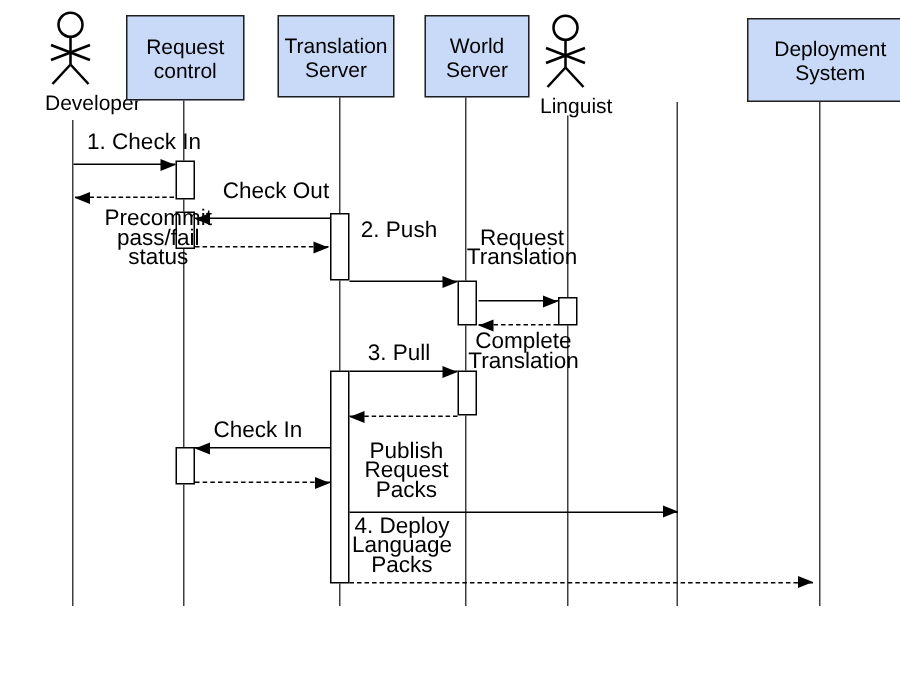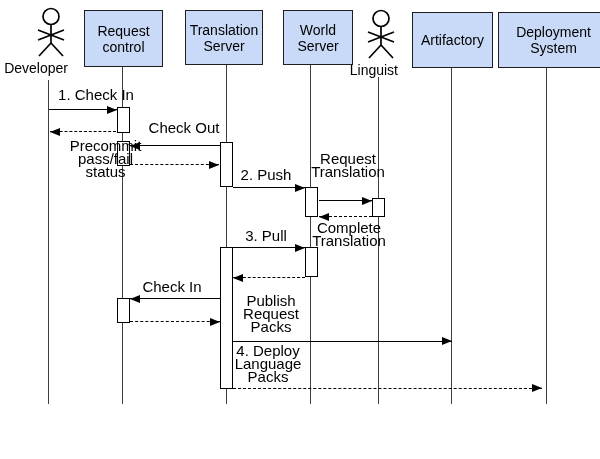--- a/index.html
+++ b/index.html
@@ -6,21 +6,21 @@
   #canvas{
     position:relative;width:600px;height:459px;background:var(--bg,#fff);
     font-family:"Liberation Sans","DejaVu Sans",sans-serif;color:var(--text,#000);
     overflow:hidden;
   }
   .pbox{
     position:absolute;background:var(--fill,#c9daf8);border:1.6px solid var(--border,#1f1f1f);
     display:flex;align-items:center;justify-content:center;text-align:center;
     font-size:14px;line-height:16px;box-sizing:border-box;
   }
-  .actor{position:absolute;display:flex;flex-direction:column;align-items:flex-end;}
+  .actor{position:absolute;display:flex;flex-direction:column;align-items:flex-start;}
   .actor svg{display:block;}
   .actor-label{font-size:14px;line-height:15px;margin-top:2px;white-space:nowrap;}
   .lifeline{position:absolute;width:0;border-left:1.6px solid var(--life,#3f3f3f);}
   .act{
     position:absolute;width:11px;background:#ffffff;border:1.4px solid #000;box-sizing:content-box;
   }
   .msg{position:absolute;height:9px;}
   .mline{position:absolute;top:3.8px;left:0;right:0;border-top:1.4px solid var(--line,#000);}
   .mline.dashed{border-top-style:dashed;}
   .ah{position:absolute;width:0;height:0;top:0;}
@@ -64,23 +64,20 @@
       <circle cx="17" cy="9.5" r="8"></circle>
       <line x1="17" y1="17.5" x2="17" y2="36"></line>
       <line x1="4" y1="23" x2="30" y2="33"></line>
       <line x1="30" y1="23" x2="4" y2="33"></line>
       <line x1="17" y1="36" x2="5" y2="49"></line>
       <line x1="17" y1="36" x2="29" y2="49"></line>
     </svg>
     <div class="actor-label">Linguist</div>
   </div>
 
-  <div class="pbox" style="left:412px;top:12px;width:81px;height:56px;">
-    <span>Artifactory</span>
-  </div>
 
   <div class="pbox" style="left:498px;top:12px;width:111px;height:56px;">
     <span>Deployment System</span>
   </div>
 
   <div class="lifeline" style="left:47.7px;top:80px;height:324px;"></div>
   <div class="lifeline" style="left:122.3px;top:67px;height:337px;"></div>
   <div class="lifeline" style="left:225.8px;top:65px;height:339px;"></div>
   <div class="lifeline" style="left:309.8px;top:65px;height:339px;"></div>
   <div class="lifeline" style="left:378.2px;top:77px;height:327px;"></div>
@@ -145,21 +142,21 @@
     <div class="ah r"></div>
   </div>
   <div class="msg" style="left:233px;top:384px;width:309px;">
     <div class="mline dashed"></div>
     <div class="ah r"></div>
   </div>
 
   <div class="mlabel" style="left:51px;top:88px;width:90px;">1. Check In</div>
   <div class="mlabel" style="left:147px;top:121px;width:74px;">Check Out</div>
   <div class="mlabel" style="left:61px;top:139px;width:89px;">Precommit pass/fail status</div>
-  <div class="mlabel" style="left:236px;top:168px;width:60px;">2. Push</div>
+  <div class="mlabel" style="left:236px;top:147px;width:60px;">2. Push</div>
   <div class="mlabel" style="left:311px;top:152px;width:74px;">Request Translation</div>
   <div class="mlabel" style="left:309px;top:221px;width:80px;">Complete Translation</div>
   <div class="mlabel" style="left:236px;top:229px;width:60px;">3. Pull</div>
   <div class="mlabel" style="left:135px;top:280px;width:74px;">Check In</div>
   <div class="mlabel" style="left:239px;top:294px;width:64px;">Publish Request Packs</div>
   <div class="mlabel" style="left:234px;top:344px;width:68px;">4. Deploy Language Packs</div>
 
 </div>
 
 </body></html>

